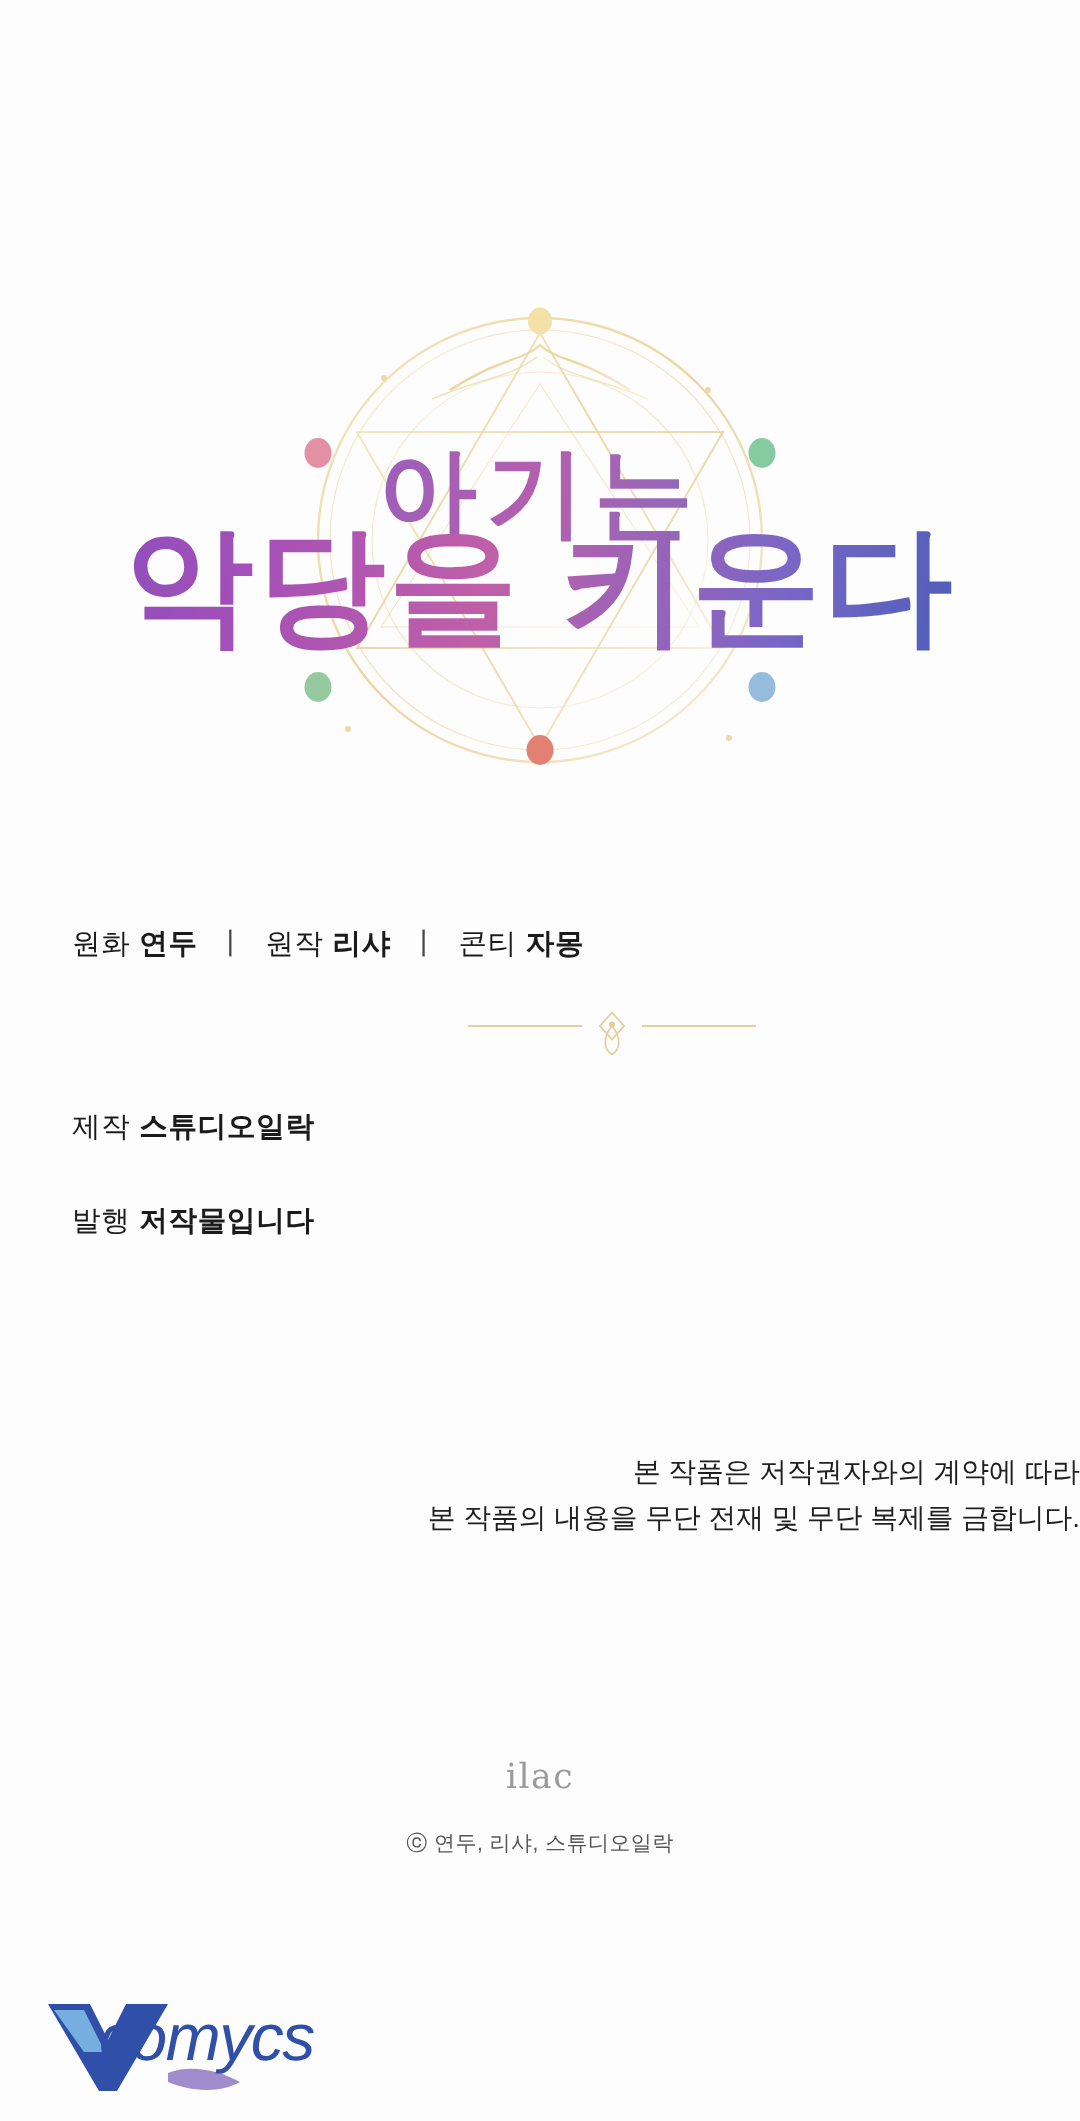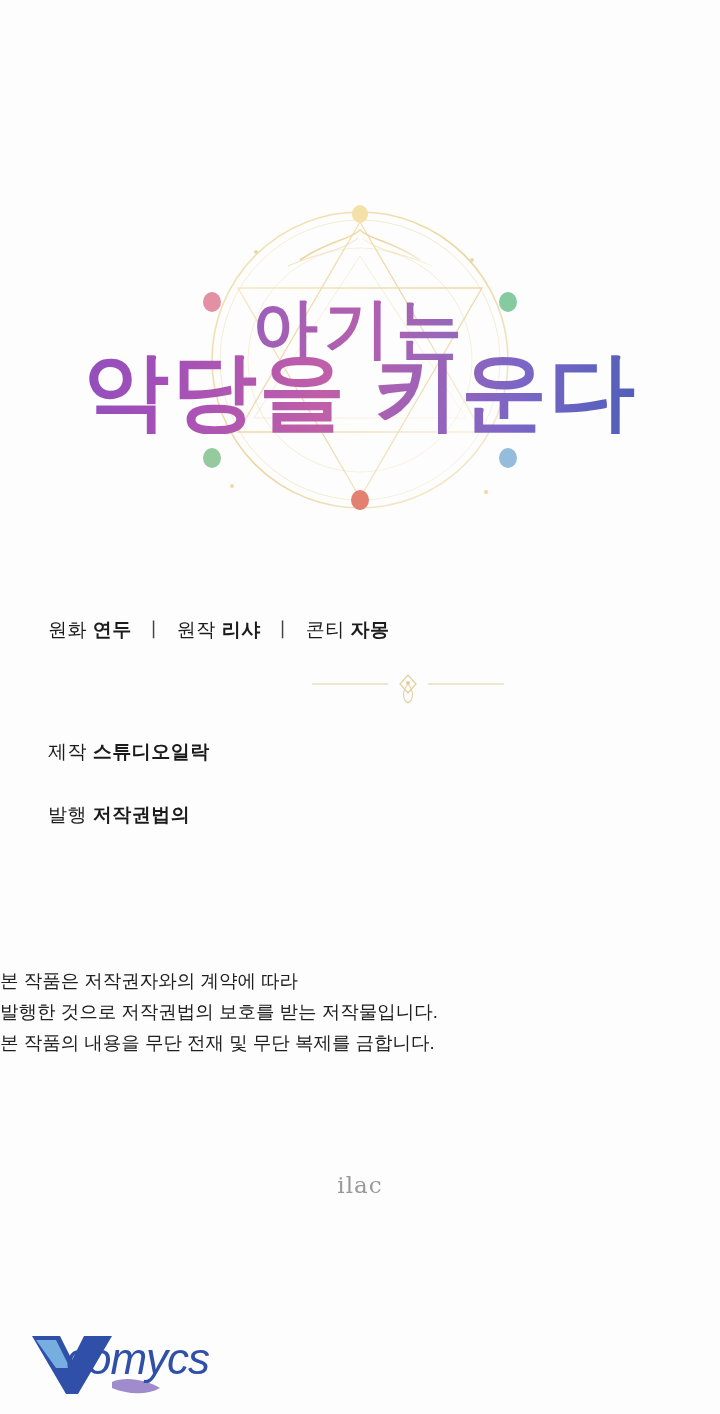--- a/index.html
+++ b/index.html
@@ -107,21 +107,21 @@
   }
   .row-gap-1 { margin-top: 0px; }
   .row-gap-2 { margin-top: 32px; }
   .row-gap-3 { margin-top: 32px; }
 
   .legal {
     position: absolute;
     left: 0;
     top: 965px;
     width: 720px;
-    text-align: left;
+    text-align: right;
     color: #202020;
     font-size: 18.5px;
     line-height: 31px;
   }
 
   
   .pub-logo {
     position: absolute;
     left: 0;
     top: 1172px;
@@ -243,33 +243,33 @@
     </div>
 
 
     <div class="credit-row row-gap-2">
       <span class="lbl">제작</span>
       <span class="val">스튜디오일락</span>
     </div>
 
     <div class="credit-row row-gap-3">
       <span class="lbl">발행</span>
-      <span class="val">저작권법의</span>
+      <span class="val">저작물입니다</span>
     </div>
   </div>
 
   <div class="legal">
     <div>본 작품은 저작권자와의 계약에 따라</div>
-    <div>발행한 것으로 저작권법의 보호를 받는 저작물입니다.</div>
     <div>본 작품의 내용을 무단 전재 및 무단 복제를 금합니다.</div>
   </div>
 
   <div class="pub-logo">
     <span class="mark">ilac</span>
   </div>
+  <div class="pub-copy">ⓒ 연두, 리샤, 스튜디오일락</div>
 
   <div class="watermark">
     <svg width="240" height="70" viewBox="0 0 240 70">
       <path d="M6 6 L34 6 L46 30 L58 6 L86 6 L52 64 L40 64 Z" fill="#2f4fa8"></path>
       <path d="M10 10 L30 10 L44 38 L30 38 Z" fill="#7fb8e6" opacity="0.9"></path>
       <path d="M86 52 C 100 46, 120 50, 134 58 C 120 66, 100 64, 86 58 Z" fill="#8f77c4" opacity="0.85"></path>
     </svg>
     <div class="wm-text">comycs</div>
   </div>
 

